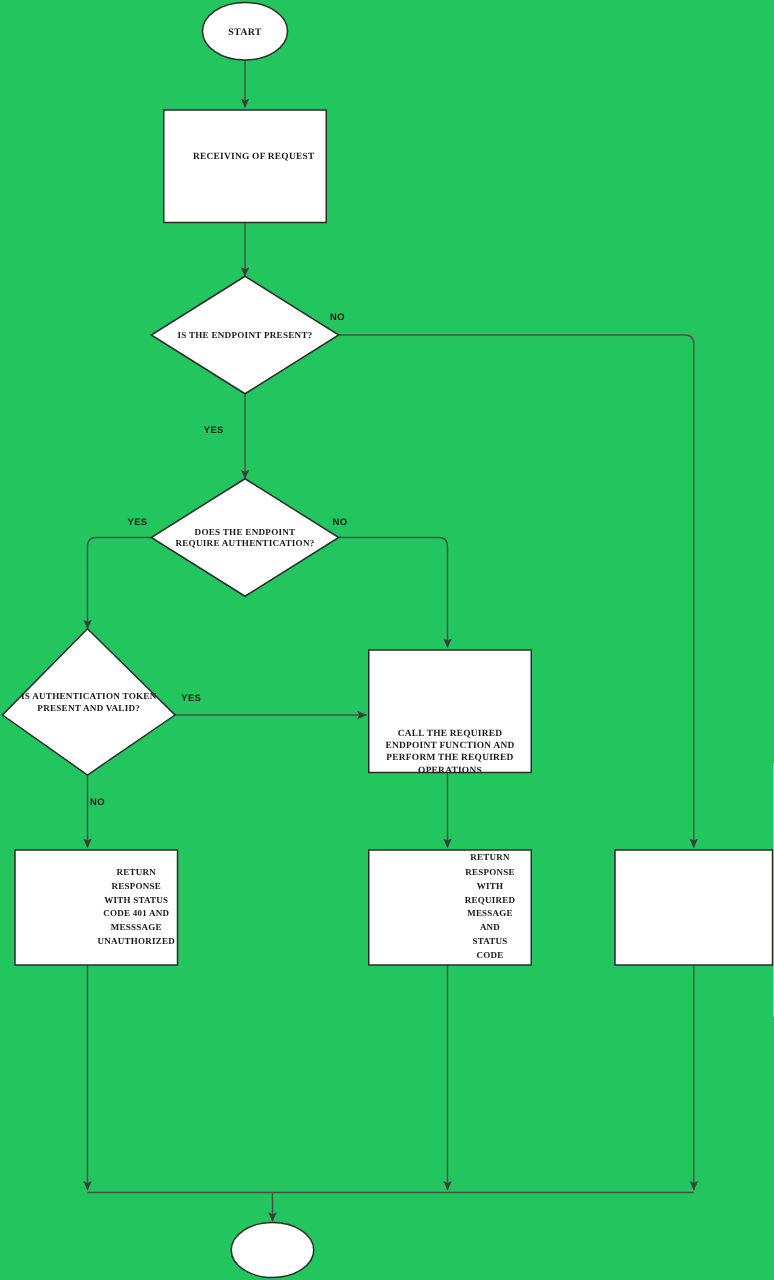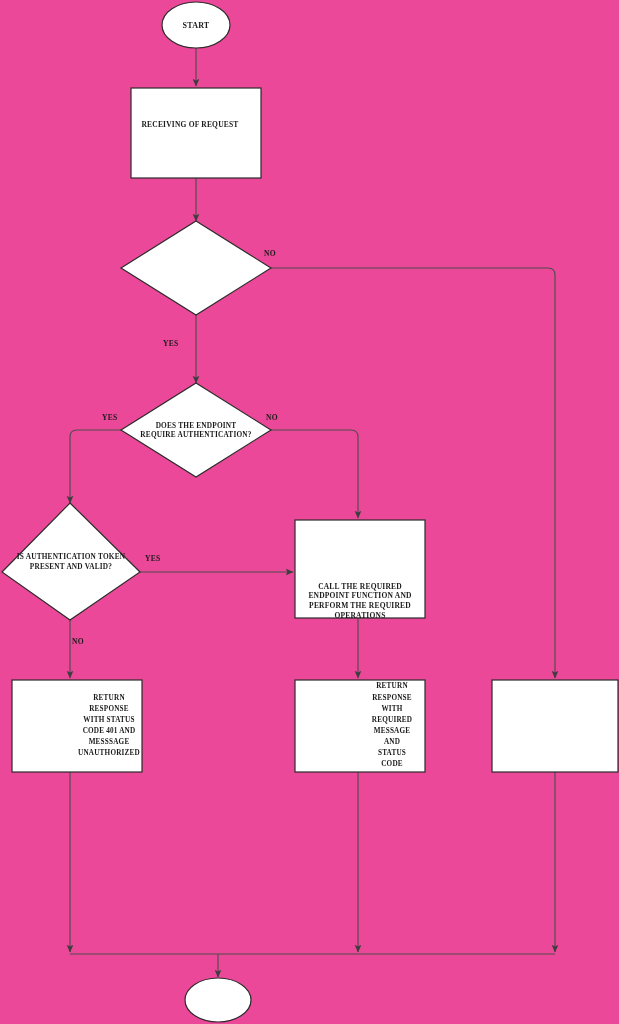--- a/index.html
+++ b/index.html
@@ -7,21 +7,21 @@
     padding: 0;
     background: #ffffff;
   }
   body {
     font-family: "Liberation Serif", serif;
   }
   #flowchart-canvas {
     position: relative;
     width: 619px;
     height: 1024px;
-    background: #ec4899;
+    background: #22c55e;
     overflow: hidden;
   }
   svg#flow-svg {
     position: absolute;
     left: 0;
     top: 0;
     width: 619px;
     height: 1024px;
   }
   .node-label {
@@ -32,21 +32,21 @@
     text-align: center;
     font-family: "Liberation Serif", serif;
     font-weight: bold;
     color: #1a1a1a;
     letter-spacing: 0.2px;
     pointer-events: none;
     white-space: pre-line;
   }
   .edge-label {
     position: absolute;
-    font-family: Liberation Serif, serif;
+    font-family: Liberation Sans, sans-serif;
     font-weight: bold;
     font-size: 7.5px;
     color: #1a1a1a;
     letter-spacing: 0.3px;
     white-space: nowrap;
   }
   .terminal-label { font-size: 8px; }
   .process-label  { font-size: 7.5px; line-height: 1.28; }
   .decision-label { font-size: 7.3px; line-height: 1.3; }
   .out-label      { font-size: 7.2px; line-height: 1.55; margin-left: 32px; }
@@ -104,22 +104,23 @@
       <rect x="295" y="520" width="130" height="98"></rect>
       <rect x="12" y="680" width="130" height="92"></rect>
       <rect x="295" y="680" width="130" height="92"></rect>
       <rect x="492" y="680" width="126" height="92"></rect>
       <ellipse cx="218" cy="1000" rx="33" ry="22"></ellipse>
     </g>
   </svg>
 
   <div class="node-label terminal-label" style="left:162px; top:2px; width:68px; height:46px;">START</div>
 
-  <div class="node-label process-label" style="left:125px; top:88px; width:130px; height:74px;">RECEIVING OF REQUEST</div>
+  <div class="node-label process-label" style="left:138px; top:88px; width:130px; height:74px;">RECEIVING OF REQUEST</div>
 
+  <div class="node-label decision-label" style="left:121px; top:221px; width:150px; height:94px;">IS THE ENDPOINT PRESENT?</div>
 
   <div class="node-label decision-label" style="left:2px; top:503px; width:138px; height:117px;">IS AUTHENTICATION TOKEN
 PRESENT AND VALID?</div>
 
   <div class="node-label decision-label" style="left:126px; top:383px; width:140px; height:94px;">DOES THE ENDPOINT
 REQUIRE AUTHENTICATION?</div>
 
   <div class="node-label process-label" style="left:295px; top:520px; width:130px; height:98px;margin-top:32px;">CALL THE REQUIRED
 ENDPOINT FUNCTION AND
 PERFORM THE REQUIRED

